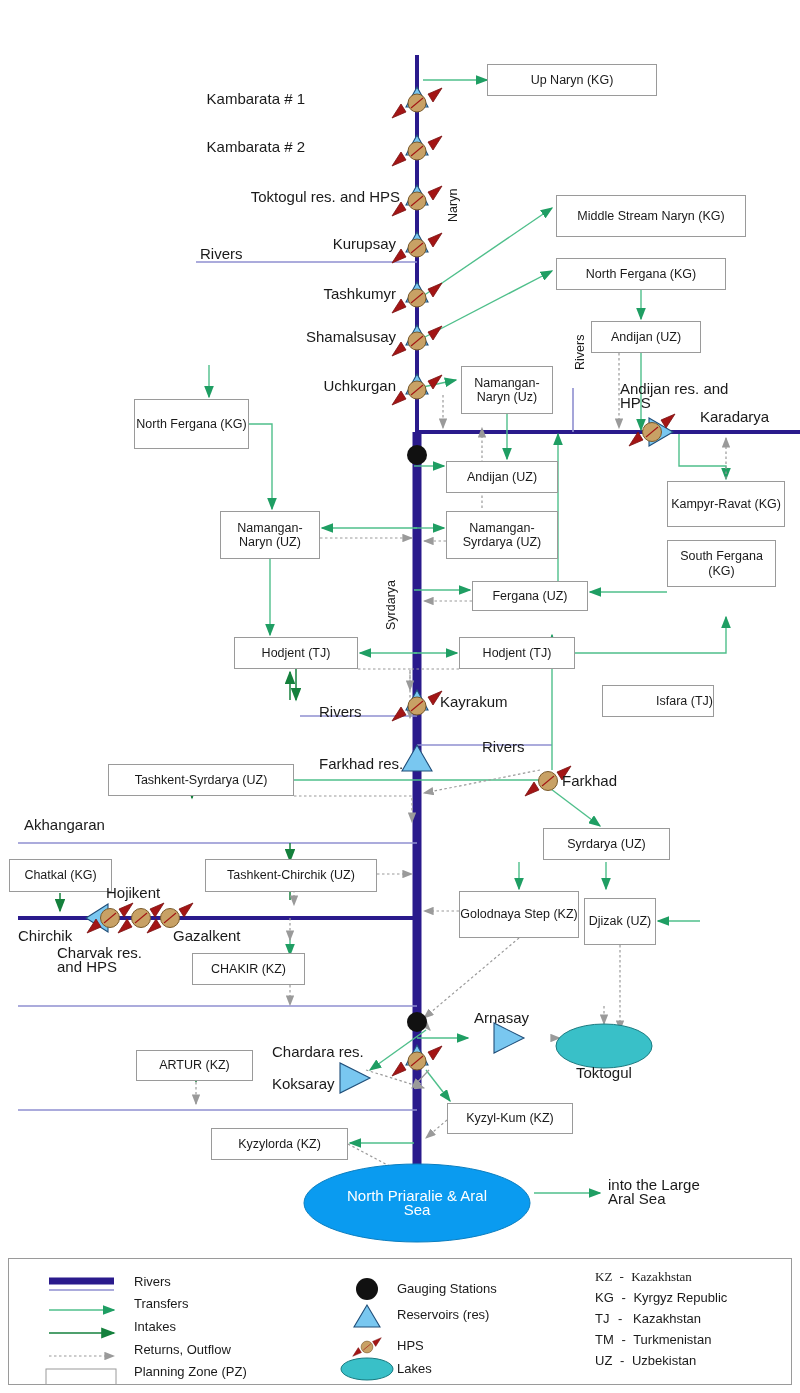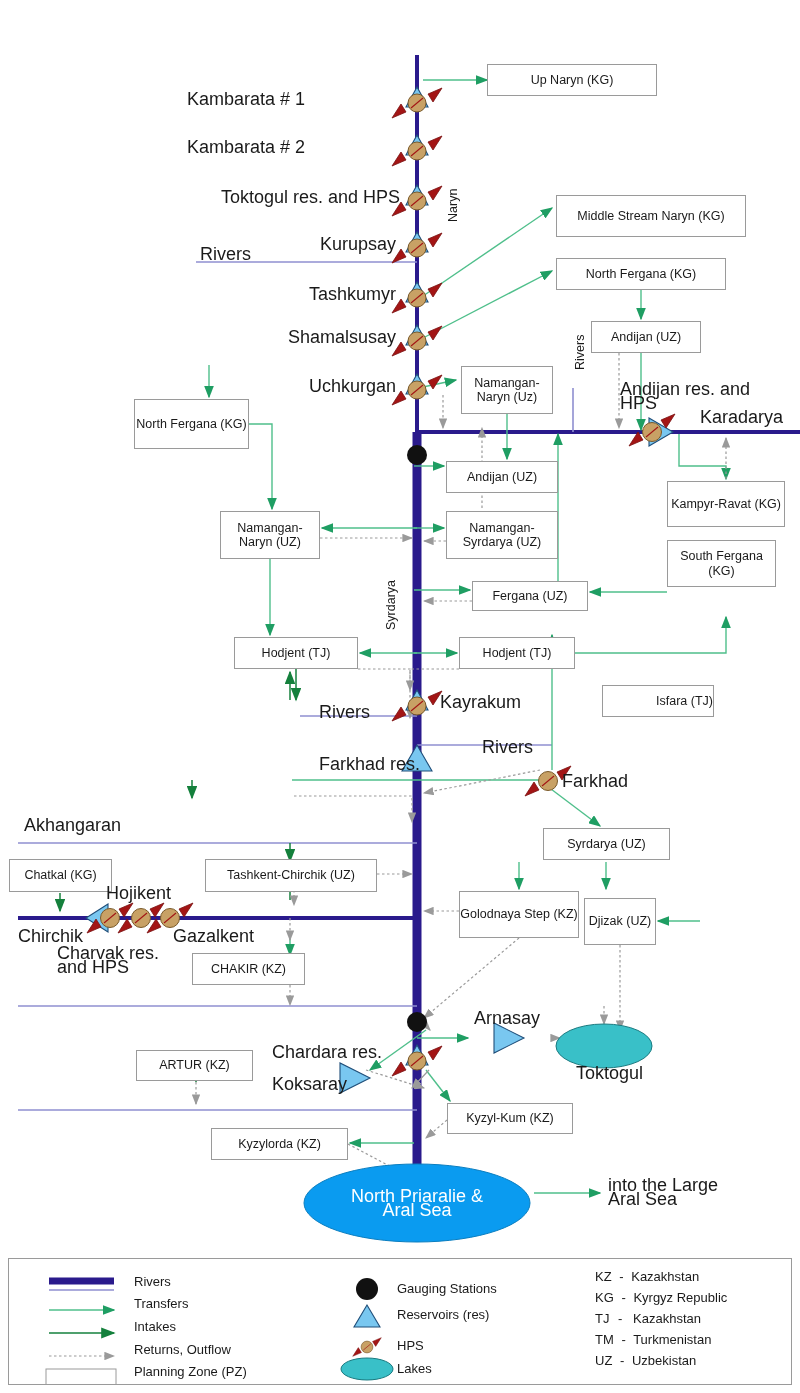--- a/index.html
+++ b/index.html
@@ -1,19 +1,19 @@
 <!DOCTYPE html>
 <html><head>
 <meta charset="utf-8">
 <style>
   html,body{margin:0;padding:0;background:#ffffff;}
   body{width:800px;height:1393px;position:relative;font-family:"Liberation Sans",sans-serif;color:#000;}
   #stage{position:absolute;left:0;top:0;width:800px;height:1393px;overflow:hidden;}
   svg#canvas{position:absolute;left:0;top:0;width:800px;height:1393px;}
-  .lbl{position:absolute;font-size:18px;line-height:14px;color:#1a1a1a;white-space:nowrap;}
+  .lbl{position:absolute;font-size:15px;line-height:14px;color:#1a1a1a;white-space:nowrap;}
   .lbl.c{text-align:center;}
   .pzbox{position:absolute;border:1px solid #9a9a9a;background:#fff;
          display:flex;align-items:center;justify-content:center;text-align:center;
          font-size:12.5px;line-height:14.5px;color:#1a1a1a;box-sizing:border-box;}
   .vert{position:absolute;font-size:12.5px;color:#1a1a1a;white-space:nowrap;
         transform-origin:0 0;transform:rotate(-90deg);}
   #legend{position:absolute;left:8px;top:1258px;width:784px;height:127px;
           border:1px solid #9a9a9a;background:#fff;box-sizing:border-box;}
   .lg-txt{position:absolute;font-size:13px;color:#1a1a1a;white-space:nowrap;}
   .cc-txt{position:absolute;font-size:13px;color:#1a1a1a;white-space:nowrap;}
@@ -269,20 +269,23 @@
     </div>
 <div class="pzbox" style="left:234px;top:637px;width:124px;height:32px;">
       <span>Hodjent (TJ)</span>
     </div>
 <div class="pzbox" style="left:459px;top:637px;width:116px;height:32px;">
       <span>Hodjent (TJ)</span>
     </div>
 <div class="pzbox" style="left:602px;top:685px;width:112px;height:32px;justify-content:flex-end;">
       <span>Isfara (TJ)</span>
     </div>
+<div class="pzbox" style="left:108px;top:764px;width:186px;height:32px;">
+      <span>Tashkent-Syrdarya (UZ)</span>
+    </div>
 <div class="pzbox" style="left:9px;top:859px;width:103px;height:33px;">
       <span>Chatkal (KG)</span>
     </div>
 <div class="pzbox" style="left:205px;top:859px;width:172px;height:33px;">
       <span>Tashkent-Chirchik (UZ)</span>
     </div>
 <div class="pzbox" style="left:543px;top:828px;width:127px;height:32px;">
       <span>Syrdarya (UZ)</span>
     </div>
 <div class="pzbox" style="left:459px;top:891px;width:120px;height:47px;">
@@ -379,21 +382,21 @@
   <div class="lg-txt" style="left:125px;top:37px;"><span>Transfers</span></div>
   <div class="lg-txt" style="left:125px;top:60px;"><span>Intakes</span></div>
   <div class="lg-txt" style="left:125px;top:83px;"><span>Returns, Outflow</span></div>
   <div class="lg-txt" style="left:125px;top:105px;"><span>Planning Zone (PZ)</span></div>
 
   <div class="lg-txt" style="left:388px;top:22px;"><span>Gauging Stations</span></div>
   <div class="lg-txt" style="left:388px;top:48px;"><span>Reservoirs (res)</span></div>
   <div class="lg-txt" style="left:388px;top:79px;"><span>HPS</span></div>
   <div class="lg-txt" style="left:388px;top:102px;"><span>Lakes</span></div>
 
-  <div class="cc-txt" style="left:586px;top:10px;">
+  <div class="cc-txt" style="left:586px;top:10px;font-family:Liberation Serif, serif;">
     <span>KZ</span>
     <span style="margin:0 4px;">-</span>
     <span>Kazakhstan</span>
   </div>
   <div class="cc-txt" style="left:586px;top:31px;">
     <span>KG</span>
     <span style="margin:0 4px;">-</span>
     <span>Kyrgyz Republic</span>
   </div>
   <div class="cc-txt" style="left:586px;top:52px;">

